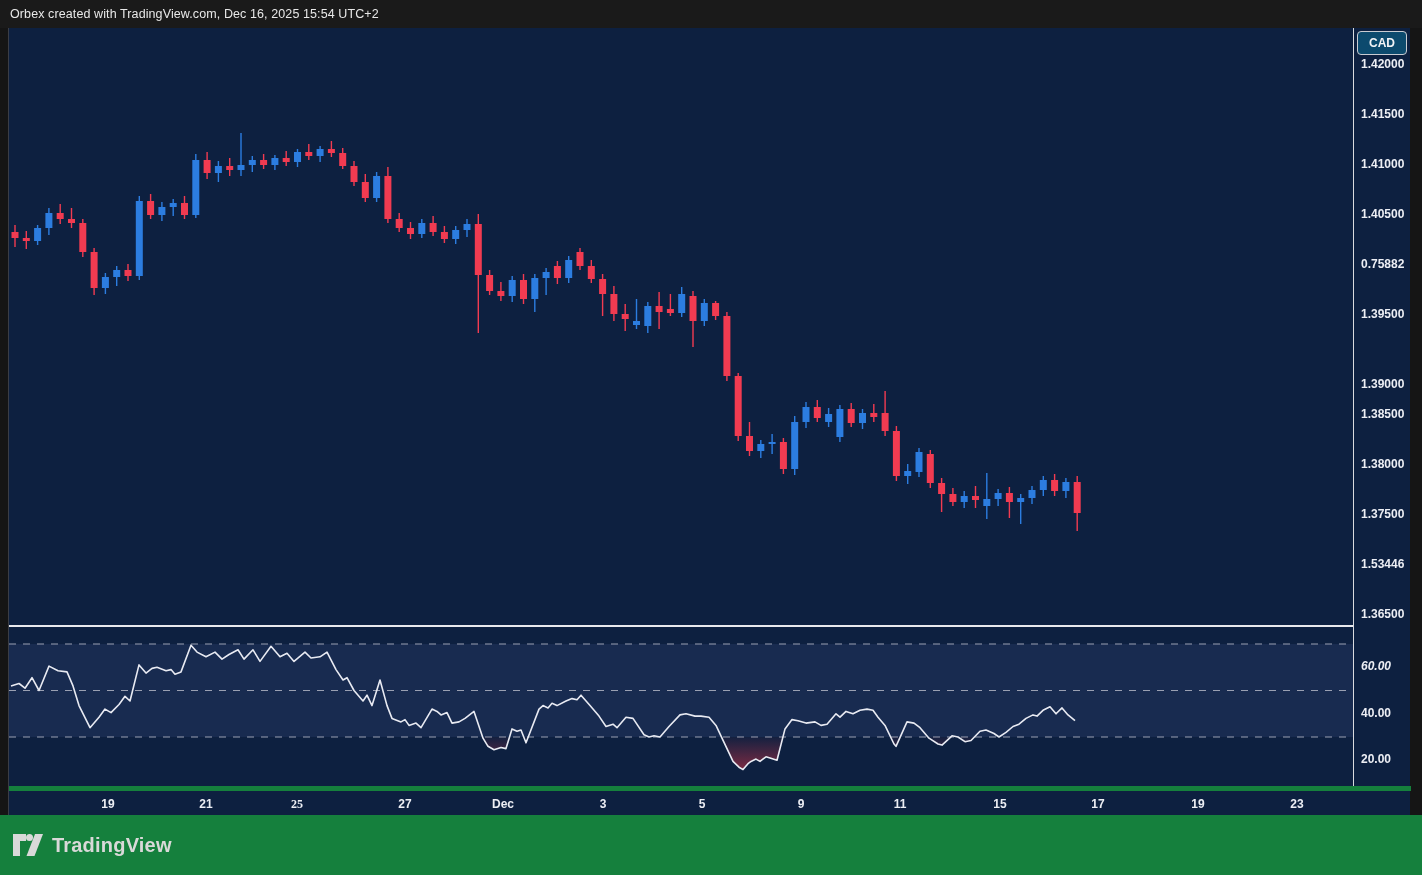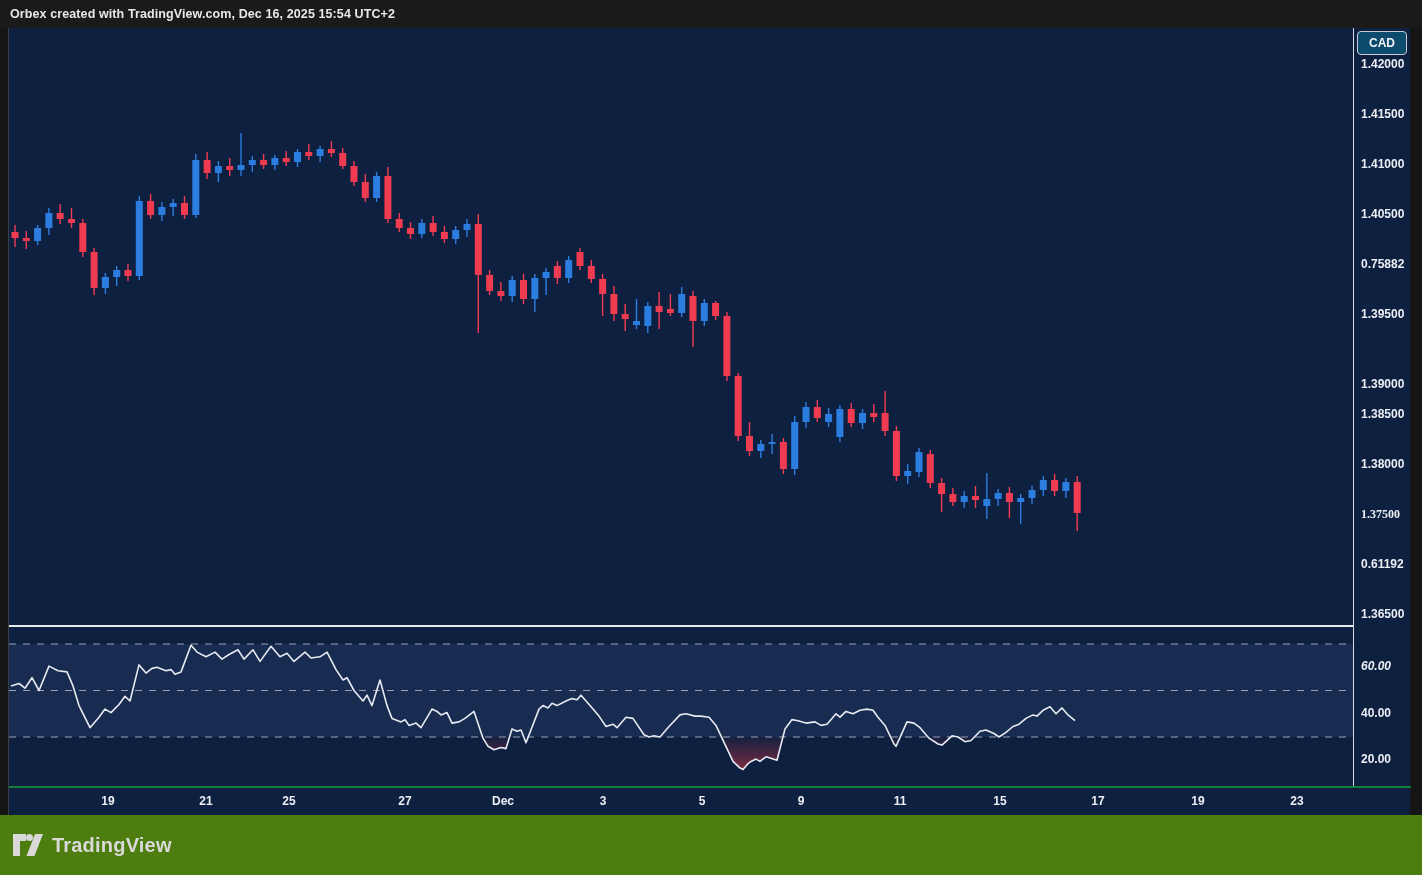--- a/index.html
+++ b/index.html
@@ -7,56 +7,56 @@
     width:1422px;height:875px;position:relative;overflow:hidden;
     background:#151515;
     font-family:"Liberation Sans","DejaVu Sans",sans-serif;
     -webkit-font-smoothing:antialiased;
   }
   .topbar{
     position:absolute;left:0;top:0;width:1422px;height:28px;
     background:#1a1a1a;display:flex;align-items:center;
   }
   .topbar-title{
-    margin-left:10px;color:#e8e8e8;font-size:12.5px;font-weight:bold;letter-spacing:.1px;
+    margin-left:10px;color:#e8e8e8;font-size:12.5px;font-weight:normal;letter-spacing:.1px;
   }
   .chart-frame{
     position:absolute;left:8px;top:28px;width:1402px;height:787px;
     background:#0d2040;border-left:1px solid #3a3d46;box-sizing:border-box;
   }
   .price-pane{
     position:absolute;left:0;top:0;width:1344px;height:599px;
     border-bottom:2px solid #e8e9ed;box-sizing:border-box;overflow:hidden;
   }
   .rsi-pane{
     position:absolute;left:0;top:599px;width:1344px;height:159px;overflow:hidden;
   }
   .time-axis{
     position:absolute;left:0;top:758px;width:1402px;height:21px;
-    border-top:2px solid #15803d;box-sizing:border-box;
+    border-top:5px solid #15803d;box-sizing:border-box;
   }
   .time-label{
     position:absolute;top:6px;transform:translateX(-50%);
     color:#eceef4;font-size:12px;font-weight:bold;
   }
   .axis-col{
     position:absolute;left:1344px;top:0;width:58px;height:758px;
     border-left:1.5px solid #d8dade;box-sizing:border-box;
   }
   .axis-label{
     position:absolute;left:7px;color:#eceef4;font-size:12px;font-weight:bold;white-space:nowrap;
   }
   .currency-badge{
     position:absolute;left:3px;top:3px;width:48px;height:22px;
     background:#0c4a6e;border:1px solid #c9cbd2;border-radius:4px;
     color:#f2f3f6;font-size:12px;font-weight:bold;
     display:flex;align-items:center;justify-content:center;z-index:5;
   }
   .bottom-bar{
-    position:absolute;left:0;top:815px;width:1422px;height:60px;background:#4d7c0f;
+    position:absolute;left:0;top:815px;width:1422px;height:60px;background:#15803d;
     display:flex;align-items:center;
   }
   .tv-logo{margin-left:13px;display:flex;align-items:center;gap:9px;cursor:pointer;}
   .tv-brand{color:#d9d9d9;font-size:20px;font-weight:bold;letter-spacing:.2px;}
   svg{display:block;}
 </style>
 </head>
 <body>
 
 <div class="topbar">
@@ -463,21 +463,21 @@
             <rect x="0" y="110" width="1344" height="49"></rect>
           </clipPath>
         </defs>
         <path d="M2.0,58.9 L10.0,56.5 L16.0,61.2 L23.0,50.7 L30.0,63.5 L40.0,39.1 L49.0,43.7 L58.0,44.9 L64.0,58.9 L70.0,78.6 L81.0,100.7 L90.0,90.2 L96.0,82.1 L102.0,85.6 L110.0,77.5 L116.0,69.3 L121.0,74.0 L130.0,37.9 L137.0,46.1 L143.0,41.4 L148.0,40.3 L157.0,43.7 L162.0,42.6 L166.0,47.2 L172.0,44.9 L182.0,18.2 L188.0,25.1 L197.0,29.8 L206.0,25.1 L213.0,32.1 L220.0,27.5 L229.0,22.8 L235.0,32.1 L244.0,22.8 L251.0,34.4 L262.0,19.3 L271.0,29.8 L278.0,26.3 L285.0,34.4 L296.0,25.1 L302.0,31.0 L311.0,29.8 L318.0,25.1 L327.0,42.6 L334.0,53.0 L338.0,50.7 L345.0,63.5 L354.0,74.0 L358.0,68.2 L363.0,78.6 L371.0,53.0 L378.0,78.6 L383.0,91.4 L392.0,94.9 L396.0,92.6 L400.0,98.4 L407.0,96.1 L412.0,100.7 L423.0,82.1 L428.0,84.4 L432.0,87.9 L438.0,85.6 L443.0,96.1 L450.0,94.9 L456.0,91.4 L465.0,84.4 L474.0,111.2 L479.0,119.3 L485.0,122.8 L492.0,120.5 L497.0,121.6 L503.0,101.9 L508.0,104.2 L512.0,103.0 L517.0,115.8 L530.0,82.1 L534.0,78.6 L539.0,80.9 L543.0,76.3 L548.0,78.6 L557.0,74.0 L563.0,71.6 L568.0,72.8 L572.0,68.2 L581.0,78.6 L590.0,89.1 L597.0,99.5 L604.0,97.2 L608.0,100.7 L617.0,90.2 L624.0,91.4 L635.0,107.7 L640.0,110.0 L645.0,108.8 L651.0,110.0 L660.0,99.5 L671.0,87.9 L677.0,86.8 L686.0,89.1 L692.0,89.1 L700.0,90.2 L707.0,98.4 L713.0,111.2 L724.0,134.4 L730.0,140.2 L734.0,142.6 L739.0,136.7 L742.0,134.4 L747.0,132.1 L751.0,134.4 L757.0,129.8 L761.0,130.9 L768.0,133.3 L776.0,101.9 L783.0,92.6 L789.0,93.7 L797.0,96.1 L806.0,94.9 L812.0,98.4 L818.0,97.2 L827.0,86.8 L831.0,90.2 L837.0,84.4 L844.0,86.8 L851.0,83.3 L858.0,82.1 L864.0,83.3 L869.0,90.2 L876.0,98.4 L885.0,117.0 L887.0,119.3 L898.0,94.9 L905.0,96.1 L911.0,100.7 L920.0,111.2 L929.0,117.0 L933.0,118.1 L943.0,108.8 L949.0,110.0 L956.0,114.7 L962.0,113.5 L971.0,104.2 L977.0,103.0 L985.0,106.5 L990.0,110.0 L997.0,105.4 L1004.0,99.5 L1010.0,97.2 L1017.0,91.4 L1024.0,87.9 L1028.0,89.1 L1034.0,83.3 L1041.0,79.8 L1047.0,86.8 L1053.0,80.9 L1059.0,87.9 L1066.0,93.7 L1066.0,110.0 L2.0,110.0 Z" fill="url(#osGrad)" clip-path="url(#osClip)"></path>
         <path d="M2.0,58.9 L10.0,56.5 L16.0,61.2 L23.0,50.7 L30.0,63.5 L40.0,39.1 L49.0,43.7 L58.0,44.9 L64.0,58.9 L70.0,78.6 L81.0,100.7 L90.0,90.2 L96.0,82.1 L102.0,85.6 L110.0,77.5 L116.0,69.3 L121.0,74.0 L130.0,37.9 L137.0,46.1 L143.0,41.4 L148.0,40.3 L157.0,43.7 L162.0,42.6 L166.0,47.2 L172.0,44.9 L182.0,18.2 L188.0,25.1 L197.0,29.8 L206.0,25.1 L213.0,32.1 L220.0,27.5 L229.0,22.8 L235.0,32.1 L244.0,22.8 L251.0,34.4 L262.0,19.3 L271.0,29.8 L278.0,26.3 L285.0,34.4 L296.0,25.1 L302.0,31.0 L311.0,29.8 L318.0,25.1 L327.0,42.6 L334.0,53.0 L338.0,50.7 L345.0,63.5 L354.0,74.0 L358.0,68.2 L363.0,78.6 L371.0,53.0 L378.0,78.6 L383.0,91.4 L392.0,94.9 L396.0,92.6 L400.0,98.4 L407.0,96.1 L412.0,100.7 L423.0,82.1 L428.0,84.4 L432.0,87.9 L438.0,85.6 L443.0,96.1 L450.0,94.9 L456.0,91.4 L465.0,84.4 L474.0,111.2 L479.0,119.3 L485.0,122.8 L492.0,120.5 L497.0,121.6 L503.0,101.9 L508.0,104.2 L512.0,103.0 L517.0,115.8 L530.0,82.1 L534.0,78.6 L539.0,80.9 L543.0,76.3 L548.0,78.6 L557.0,74.0 L563.0,71.6 L568.0,72.8 L572.0,68.2 L581.0,78.6 L590.0,89.1 L597.0,99.5 L604.0,97.2 L608.0,100.7 L617.0,90.2 L624.0,91.4 L635.0,107.7 L640.0,110.0 L645.0,108.8 L651.0,110.0 L660.0,99.5 L671.0,87.9 L677.0,86.8 L686.0,89.1 L692.0,89.1 L700.0,90.2 L707.0,98.4 L713.0,111.2 L724.0,134.4 L730.0,140.2 L734.0,142.6 L739.0,136.7 L742.0,134.4 L747.0,132.1 L751.0,134.4 L757.0,129.8 L761.0,130.9 L768.0,133.3 L776.0,101.9 L783.0,92.6 L789.0,93.7 L797.0,96.1 L806.0,94.9 L812.0,98.4 L818.0,97.2 L827.0,86.8 L831.0,90.2 L837.0,84.4 L844.0,86.8 L851.0,83.3 L858.0,82.1 L864.0,83.3 L869.0,90.2 L876.0,98.4 L885.0,117.0 L887.0,119.3 L898.0,94.9 L905.0,96.1 L911.0,100.7 L920.0,111.2 L929.0,117.0 L933.0,118.1 L943.0,108.8 L949.0,110.0 L956.0,114.7 L962.0,113.5 L971.0,104.2 L977.0,103.0 L985.0,106.5 L990.0,110.0 L997.0,105.4 L1004.0,99.5 L1010.0,97.2 L1017.0,91.4 L1024.0,87.9 L1028.0,89.1 L1034.0,83.3 L1041.0,79.8 L1047.0,86.8 L1053.0,80.9 L1059.0,87.9 L1066.0,93.7" fill="none" stroke="#e8eaf2" stroke-width="1.6" stroke-linejoin="round"></path>
       </svg>
   </div>
   <div class="time-axis" id="timeAxis">
       <span class="time-label" style="left: 99px;">19</span>
       <span class="time-label" style="left: 197px;">21</span>
-      <span class="time-label" style="left: 280px;">25</span>
+      <span class="time-label" style="left: 288px; font-family: Liberation Serif, serif;">25</span>
       <span class="time-label" style="left: 396px;">27</span>
       <span class="time-label" style="left: 494px;">Dec</span>
       <span class="time-label" style="left: 594px;">3</span>
       <span class="time-label" style="left: 693px;">5</span>
       <span class="time-label" style="left: 792px;">9</span>
       <span class="time-label" style="left: 891px;">11</span>
       <span class="time-label" style="left: 991px;">15</span>
       <span class="time-label" style="left: 1089px;">17</span>
       <span class="time-label" style="left: 1189px;">19</span>
       <span class="time-label" style="left: 1288px;">23</span>
@@ -486,22 +486,22 @@
     <div class="currency-badge">CAD</div>
   <span class="axis-label" style="top: 29px;">1.42000</span>
       <span class="axis-label" style="top: 79px;">1.41500</span>
       <span class="axis-label" style="top: 129px;">1.41000</span>
       <span class="axis-label" style="top: 179px;">1.40500</span>
       <span class="axis-label" style="top: 229px;">0.75882</span>
       <span class="axis-label" style="top: 279px;">1.39500</span>
       <span class="axis-label" style="top: 329px; margin-top: 20px;">1.39000</span>
       <span class="axis-label" style="top: 379px;">1.38500</span>
       <span class="axis-label" style="top: 429px;">1.38000</span>
-      <span class="axis-label" style="top: 479px; font-family: Liberation Serif, serif;">1.37500</span>
-      <span class="axis-label" style="top: 529px;">0.61192</span>
+      <span class="axis-label" style="top: 479px;">1.37500</span>
+      <span class="axis-label" style="top: 529px;">1.53446</span>
       <span class="axis-label" style="top: 579px;">1.36500</span>
       <span class="axis-label" style="top: 631.25px; font-style: italic;">60.00</span>
       <span class="axis-label" style="top: 677.75px;">40.00</span>
       <span class="axis-label" style="top: 724.25px;">20.00</span>
     </div>
 </div>
 
 <div class="bottom-bar">
   <div class="tv-logo">
     <svg width="30" height="22" viewBox="0 0 30 22">

